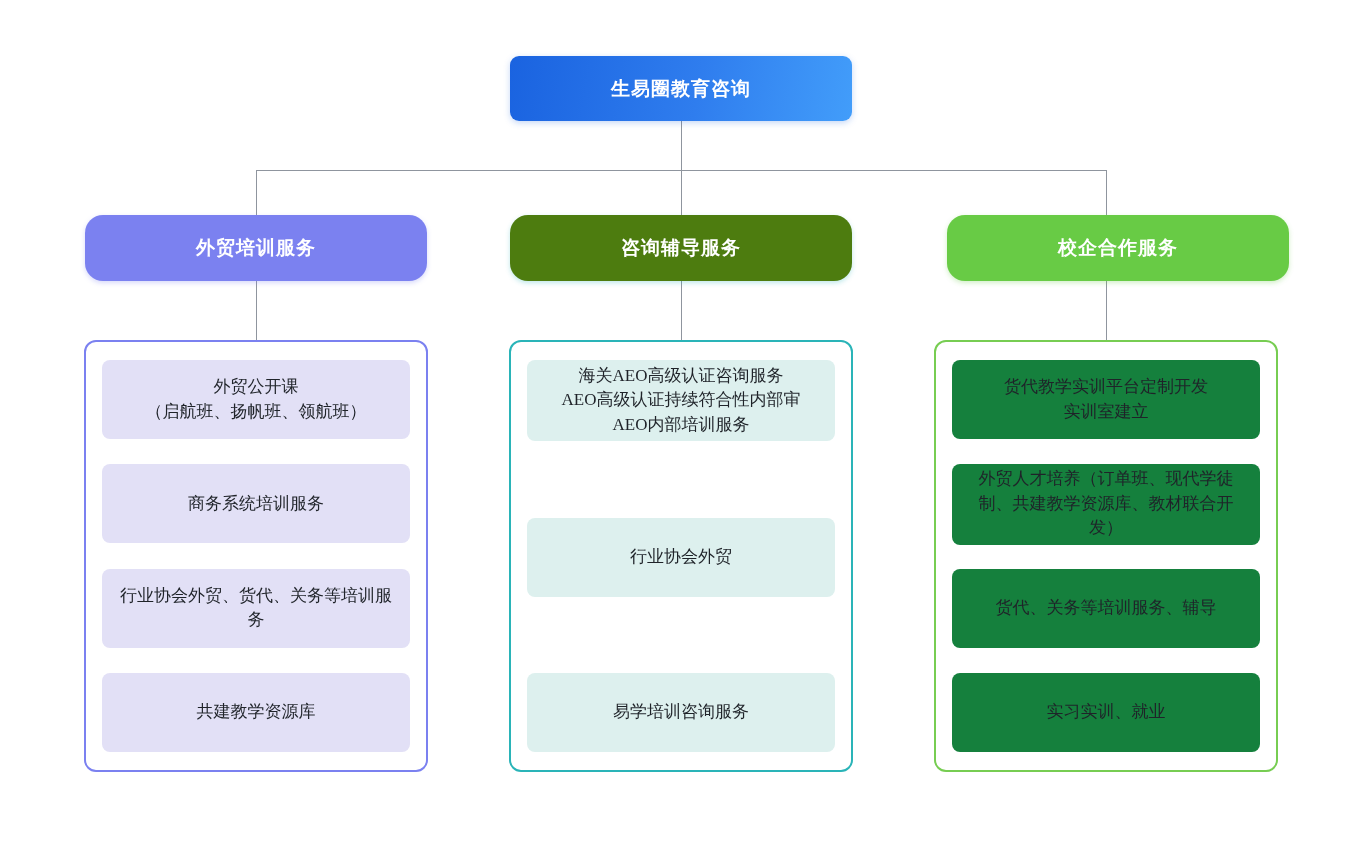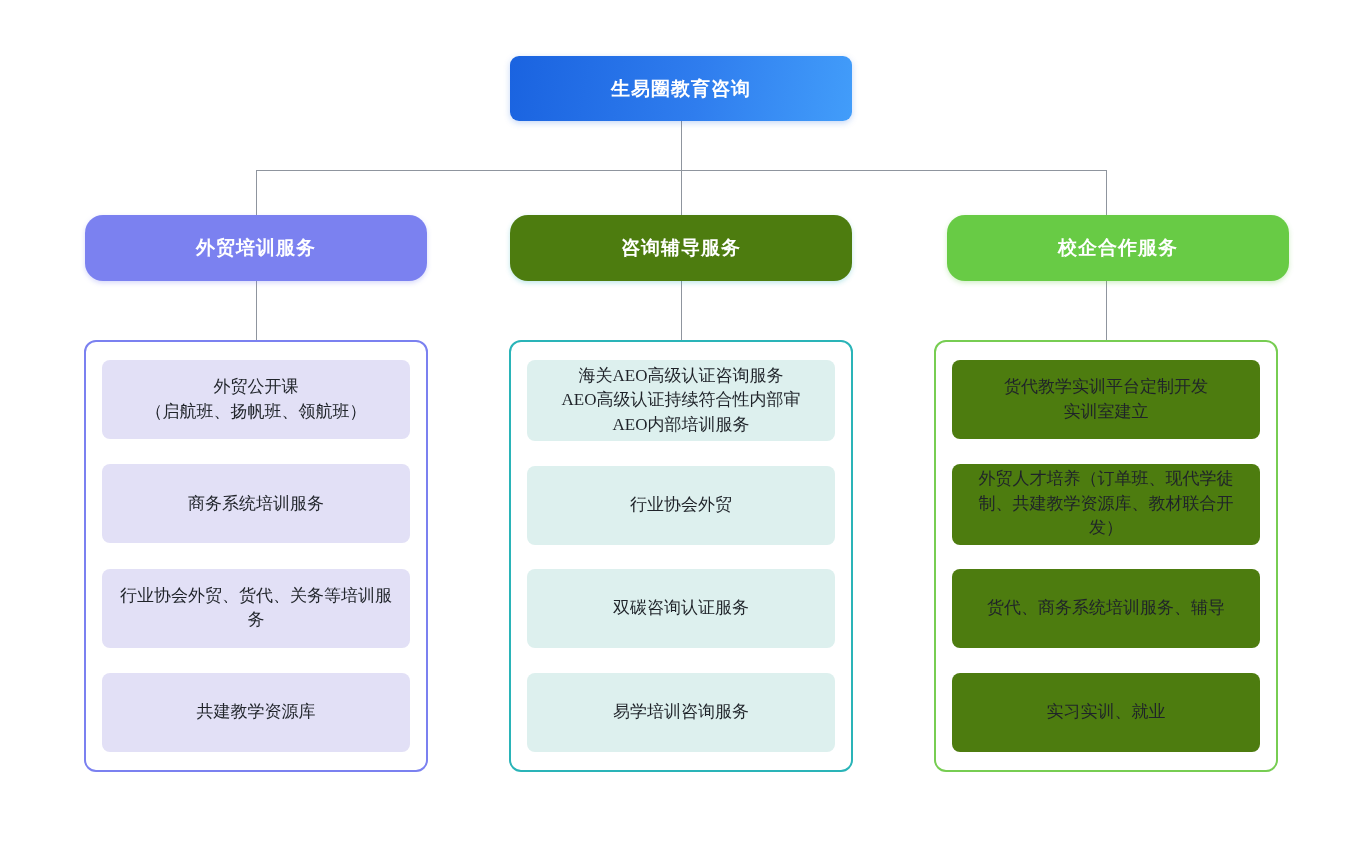--- a/index.html
+++ b/index.html
@@ -95,21 +95,21 @@
     font-size: 17px;
     line-height: 1.45;
     white-space: pre-line;
     padding: 0 10px;
     box-sizing: border-box;
   }
   .h2 { height: 79px; }
   .h3 { height: 81px; font-family: Liberation Serif, serif; }
   .container-1 .leaf { background: #e2e0f6; }
   .container-2 .leaf { background: #ddf0ee; }
-  .container-3 .leaf { background: #4d7c0f; }
+  .container-3 .leaf { background: #15803d; }
 </style>
 </head>
 <body>
 
 <div class="stage">
 
   <div class="connector root-stem"></div>
   <div class="connector rail"></div>
   <div class="connector drop drop-1"></div>
   <div class="connector drop drop-2"></div>
@@ -130,25 +130,24 @@
     <div class="leaf h2">商务系统培训服务</div>
     <div class="leaf h2">行业协会外贸、货代、关务等培训服务</div>
     <div class="leaf h2">共建教学资源库</div>
   </div>
 
   <div class="branch-container container-2">
     <div class="leaf h3">海关AEO高级认证咨询服务
 AEO高级认证持续符合性内部审
 AEO内部培训服务</div>
     <div class="leaf h2">行业协会外贸</div>
-    <div class="leaf h2">双碳咨询认证服务</div>
     <div class="leaf h2">易学培训咨询服务</div>
   </div>
 
   <div class="branch-container container-3">
     <div class="leaf h2">货代教学实训平台定制开发
 实训室建立</div>
     <div class="leaf h3">外贸人才培养（订单班、现代学徒制、共建教学资源库、教材联合开发）</div>
-    <div class="leaf h2">货代、商务系统培训服务、辅导</div>
+    <div class="leaf h2">货代、关务等培训服务、辅导</div>
     <div class="leaf h2">实习实训、就业</div>
   </div>
 
 </div>
 
 </body></html>

